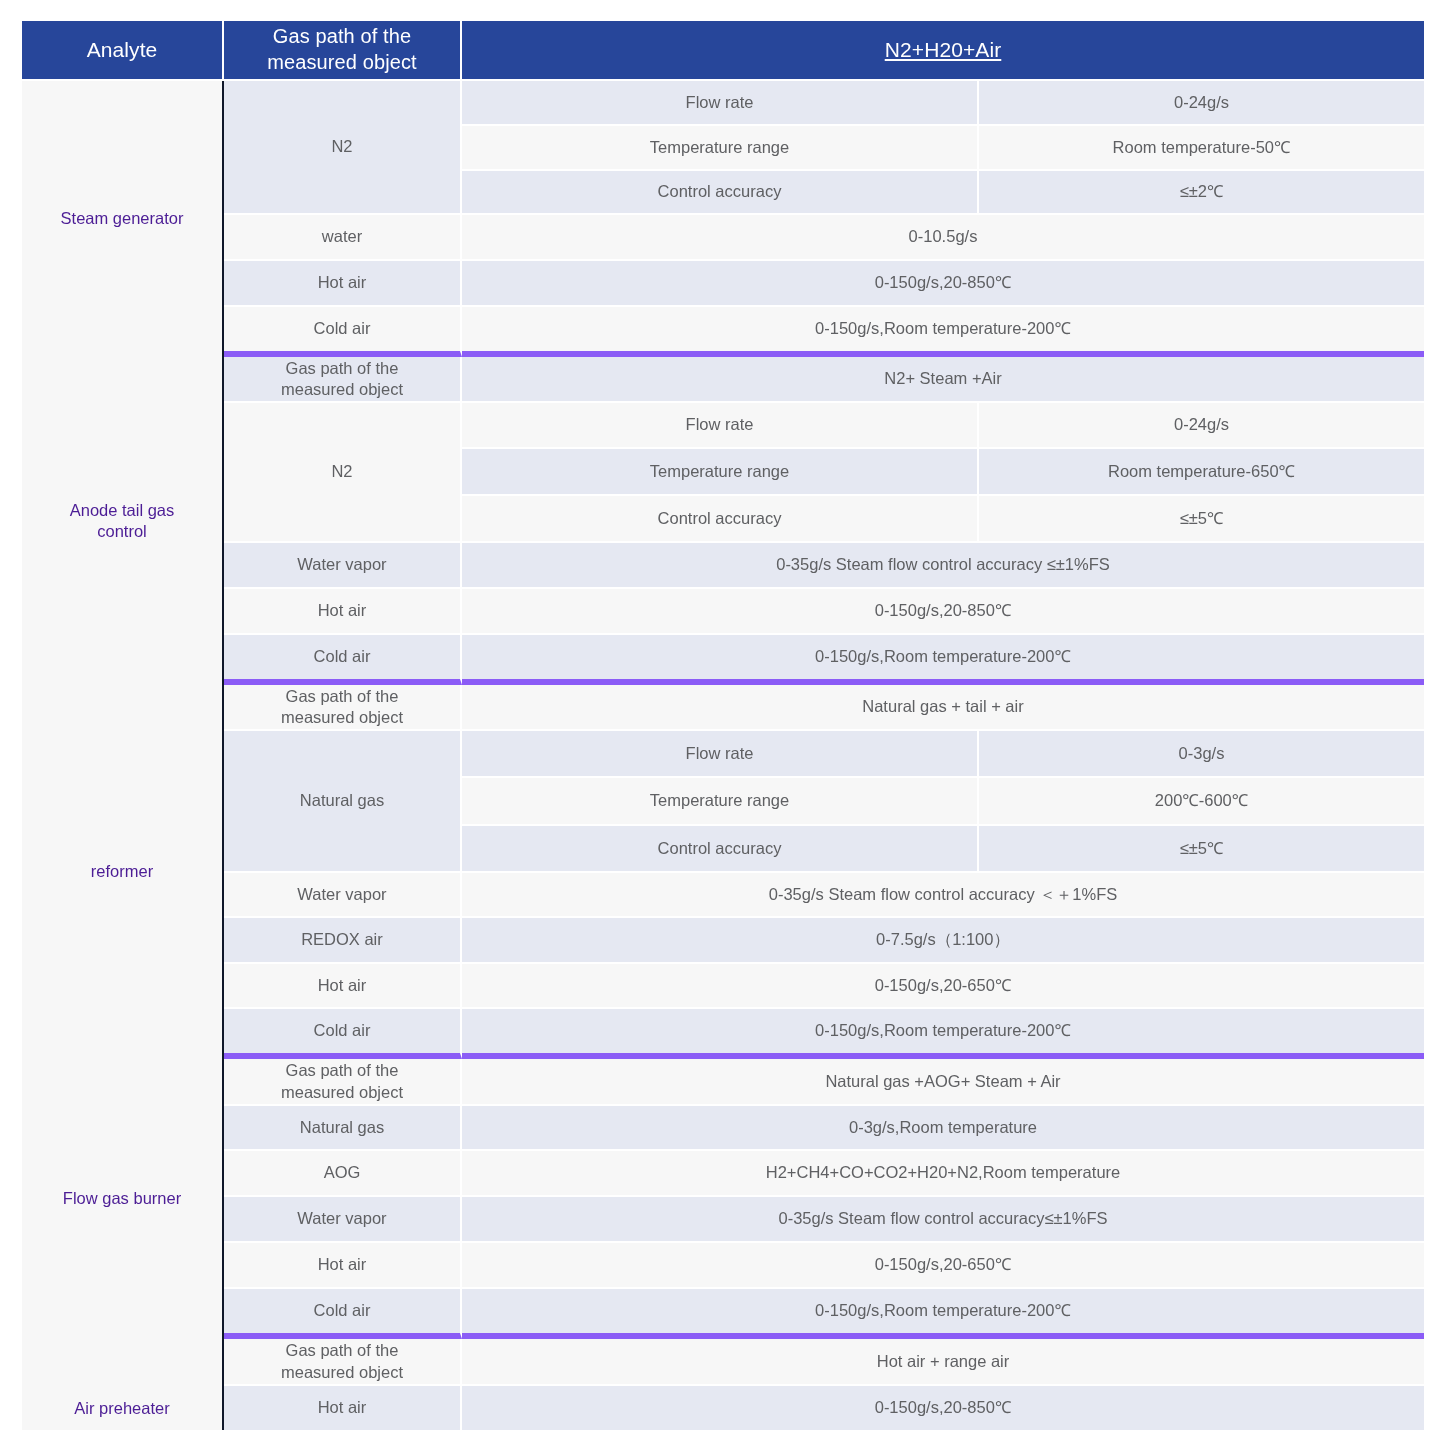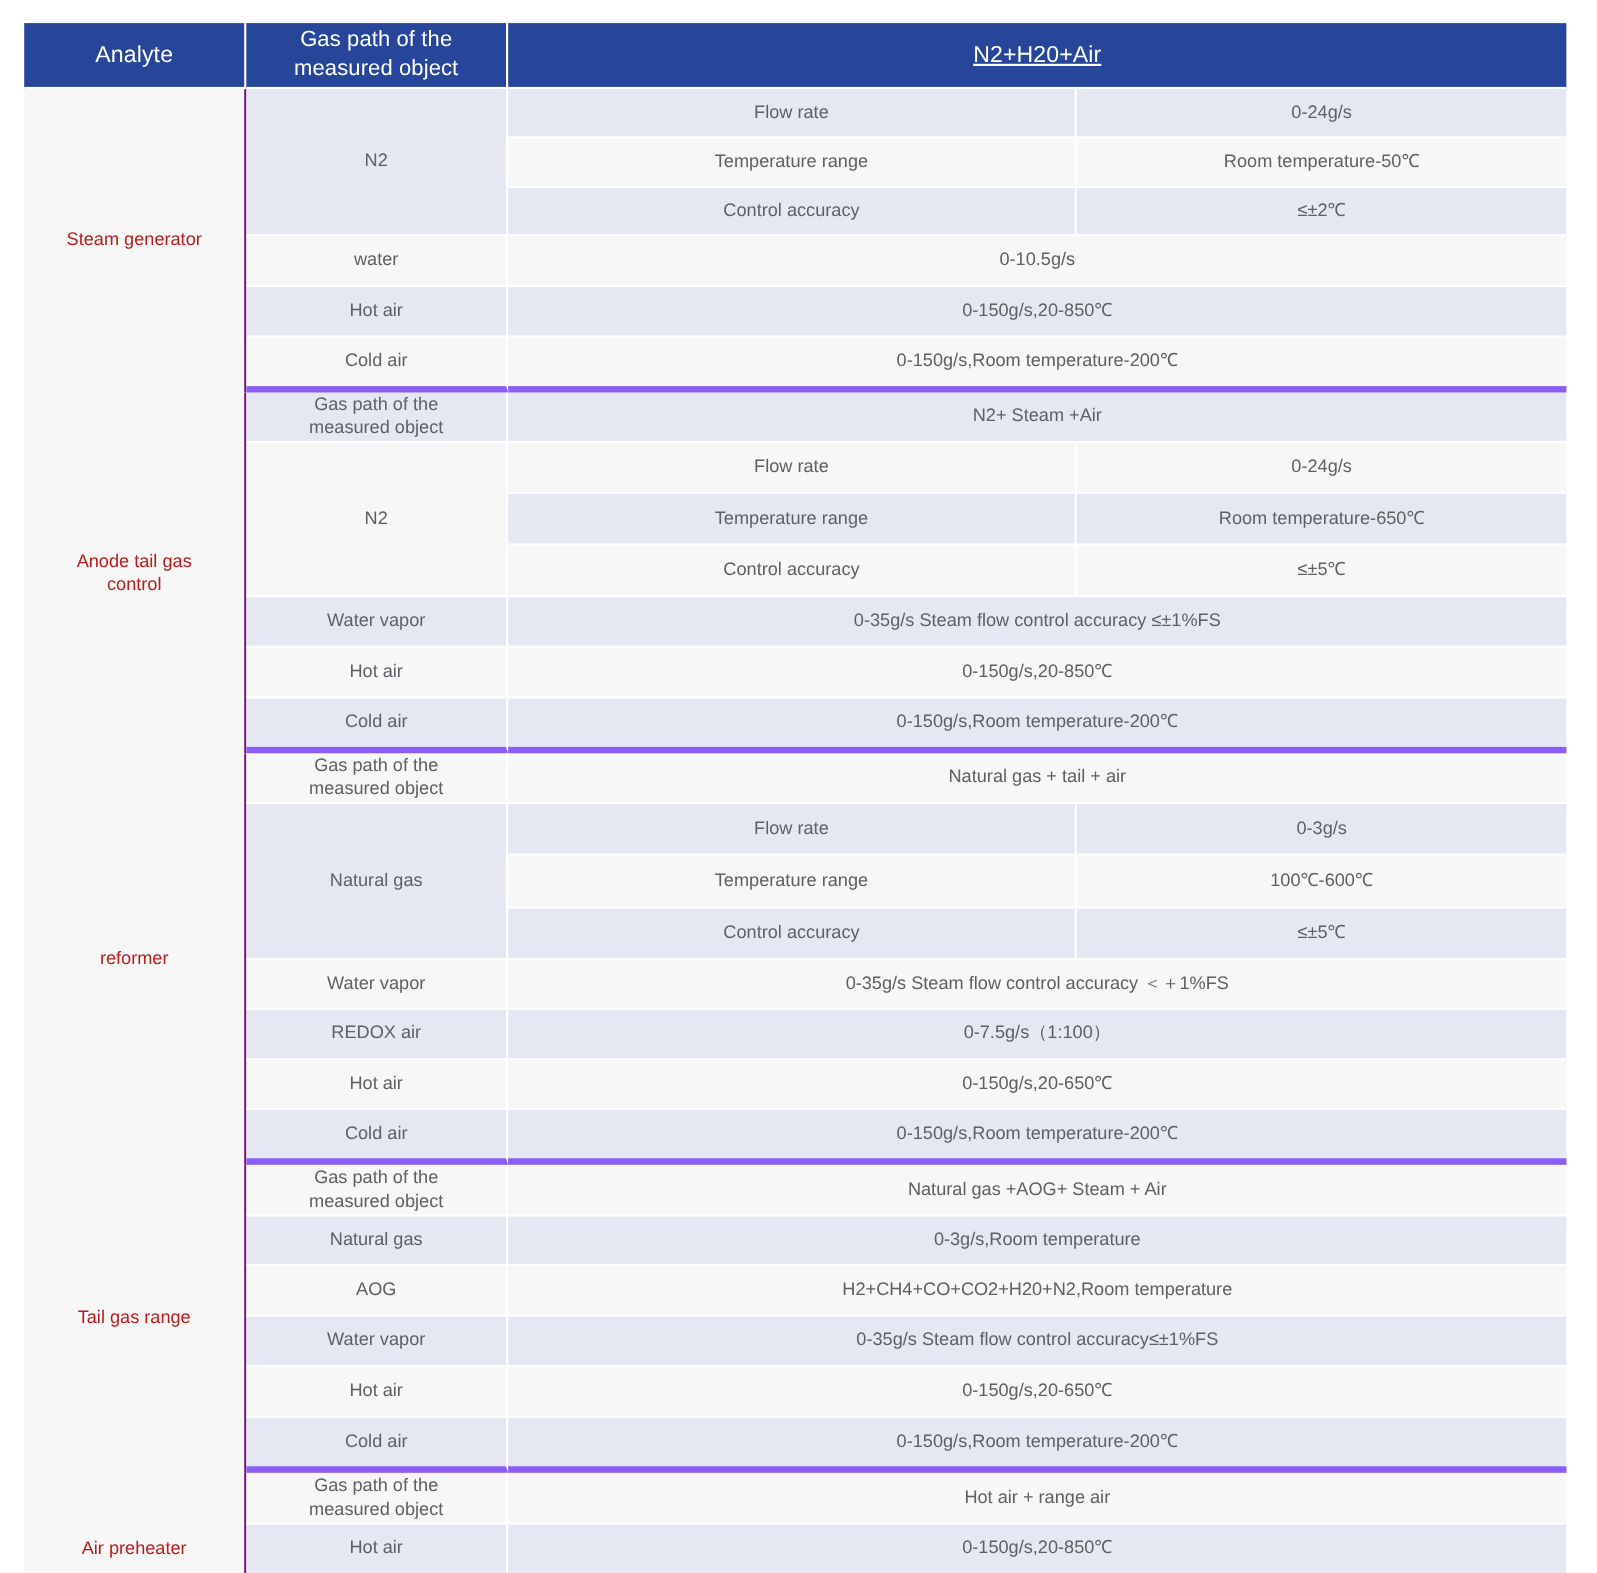--- a/index.html
+++ b/index.html
@@ -57,22 +57,22 @@
     background: #F7F7F7;
   }
   .c.last { border-right: none; }
   .alt { background: #E5E8F2; }
   .plain { background: #F7F7F7; }
 
   
   .analyte {
     background: #F7F7F7;
     font-size: 16.5px;
-    color: #b91c1c;
-    border-right: 2px solid #701a75;
+    color: #4c1d95;
+    border-right: 2px solid #0f172a;
     border-bottom: 3px solid #ffffff;
     width: 202px;
   }
   .analyte.nb { border-bottom: none; }
 
   
   .grp-end { border-bottom: 6px solid #8b5cf6; }
 
   .two-line { line-height: 1.3; }
 </style>
@@ -173,21 +173,21 @@
         </td>
         <td class="c plain last" colspan="2">Natural gas + tail + air</td>
       </tr>
       <tr>
         <td class="c alt" rowspan="3" style="height:136px">Natural gas</td>
         <td class="c alt" style="height:45px">Flow rate</td>
         <td class="c alt last">0-3g/s</td>
       </tr>
       <tr>
         <td class="c plain" style="height:46px">Temperature range</td>
-        <td class="c plain last">100℃-600℃</td>
+        <td class="c plain last">200℃-600℃</td>
       </tr>
       <tr>
         <td class="c alt" style="height:45px">Control accuracy</td>
         <td class="c alt last">≤±5℃</td>
       </tr>
       <tr>
         <td class="c plain" style="height:43px">Water vapor</td>
         <td class="c plain last" colspan="2">0-35g/s Steam flow control accuracy ＜＋1%FS</td>
       </tr>
       <tr>
@@ -197,21 +197,21 @@
       <tr>
         <td class="c plain" style="height:43px">Hot air</td>
         <td class="c plain last" colspan="2">0-150g/s,20-650℃</td>
       </tr>
       <tr>
         <td class="c alt grp-end" style="height:44px">Cold air</td>
         <td class="c alt last grp-end" colspan="2">0-150g/s,Room temperature-200℃</td>
       </tr>
 
       <tr>
-        <td class="analyte nb" rowspan="6">Tail gas range</td>
+        <td class="analyte nb" rowspan="6">Flow gas burner</td>
         <td class="c plain two-line" style="height:45px">
           <span>Gas path of the</span><br>
           <span>measured object</span>
         </td>
         <td class="c plain last" colspan="2">Natural gas +AOG+ Steam + Air</td>
       </tr>
       <tr>
         <td class="c alt" style="height:43px">Natural gas</td>
         <td class="c alt last" colspan="2">0-3g/s,Room temperature</td>
       </tr>

